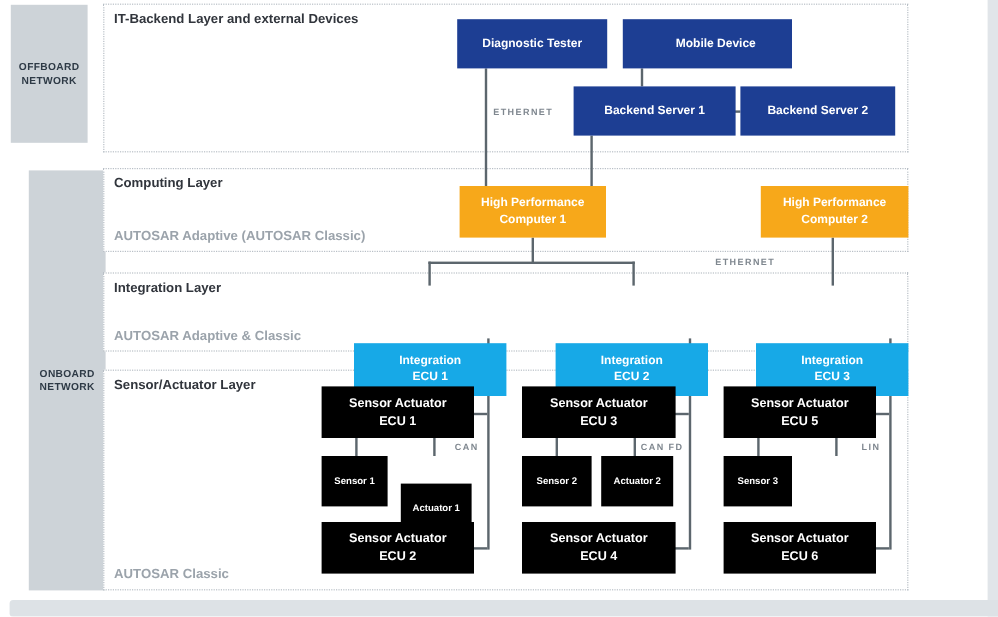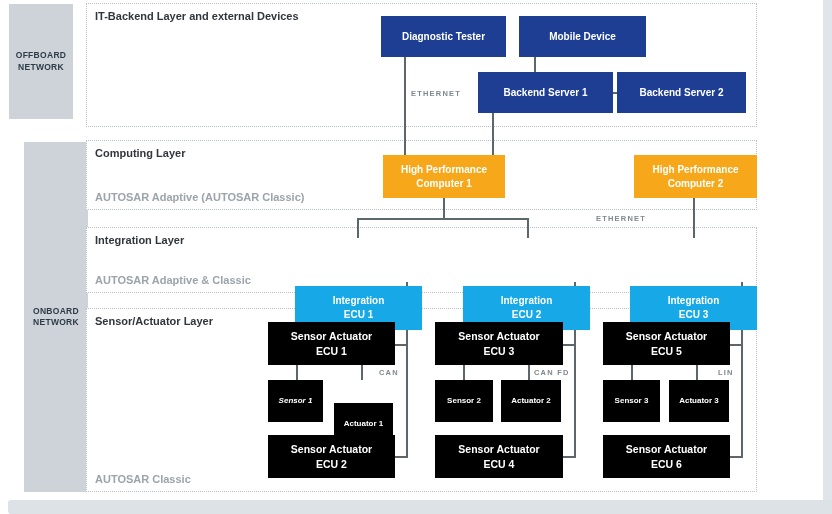--- a/index.html
+++ b/index.html
@@ -109,21 +109,21 @@
 
   <div class="netlabel" style="left:411px;top:89px;">ETHERNET</div>
   <div class="netlabel" style="left:596px;top:214px;">ETHERNET</div>
   <div class="netlabel" style="left:379px;top:368px;">CAN</div>
   <div class="netlabel" style="left:534px;top:368px;">CAN FD</div>
   <div class="netlabel" style="left:718px;top:368px;">LIN</div>
 
   <div class="node navy" style="left:381px;top:16px;width:125px;height:41px;">
     <span>Diagnostic Tester</span>
   </div>
-  <div class="node navy" style="left:519px;top:16px;width:127px;height:41px;">
+  <div class="node navy" style="left:519px;top:16px;width:127px;height:41px;padding-left:14px;">
     <span>Mobile Device</span>
   </div>
   <div class="node navy" style="left:478px;top:72px;width:135px;height:41px;">
     <span>Backend Server 1</span>
   </div>
   <div class="node navy" style="left:617px;top:72px;width:129px;height:41px;">
     <span>Backend Server 2</span>
   </div>
 
   <div class="node orange" style="left:383px;top:155px;width:122px;height:43px;">
@@ -154,37 +154,34 @@
   </div>
   <div class="node red big-red" style="left:435px;top:322px;width:128px;height:43px;">
     <span>Sensor Actuator
 ECU 3</span>
   </div>
   <div class="node red big-red" style="left:603px;top:322px;width:127px;height:43px;">
     <span>Sensor Actuator
 ECU 5</span>
   </div>
 
-  <div class="node red small-red" style="left:268px;top:380px;width:55px;height:42px;font-style:italic;">
+  <div class="node red small-red" style="left:268px;top:380px;width:55px;height:42px;">
     <span>Sensor 1</span>
   </div>
   <div class="node red small-red" style="left:334px;top:380px;width:59px;height:42px;margin-top:23px;">
     <span>Actuator 1</span>
   </div>
   <div class="node red small-red" style="left:435px;top:380px;width:58px;height:42px;">
     <span>Sensor 2</span>
   </div>
   <div class="node red small-red" style="left:501px;top:380px;width:60px;height:42px;">
     <span>Actuator 2</span>
   </div>
   <div class="node red small-red" style="left:603px;top:380px;width:57px;height:42px;">
     <span>Sensor 3</span>
-  </div>
-  <div class="node red small-red" style="left:669px;top:380px;width:60px;height:42px;">
-    <span>Actuator 3</span>
   </div>
 
   <div class="node red big-red" style="left:268px;top:435px;width:127px;height:43px;">
     <span>Sensor Actuator
 ECU 2</span>
   </div>
   <div class="node red big-red" style="left:435px;top:435px;width:128px;height:43px;">
     <span>Sensor Actuator
 ECU 4</span>
   </div>

